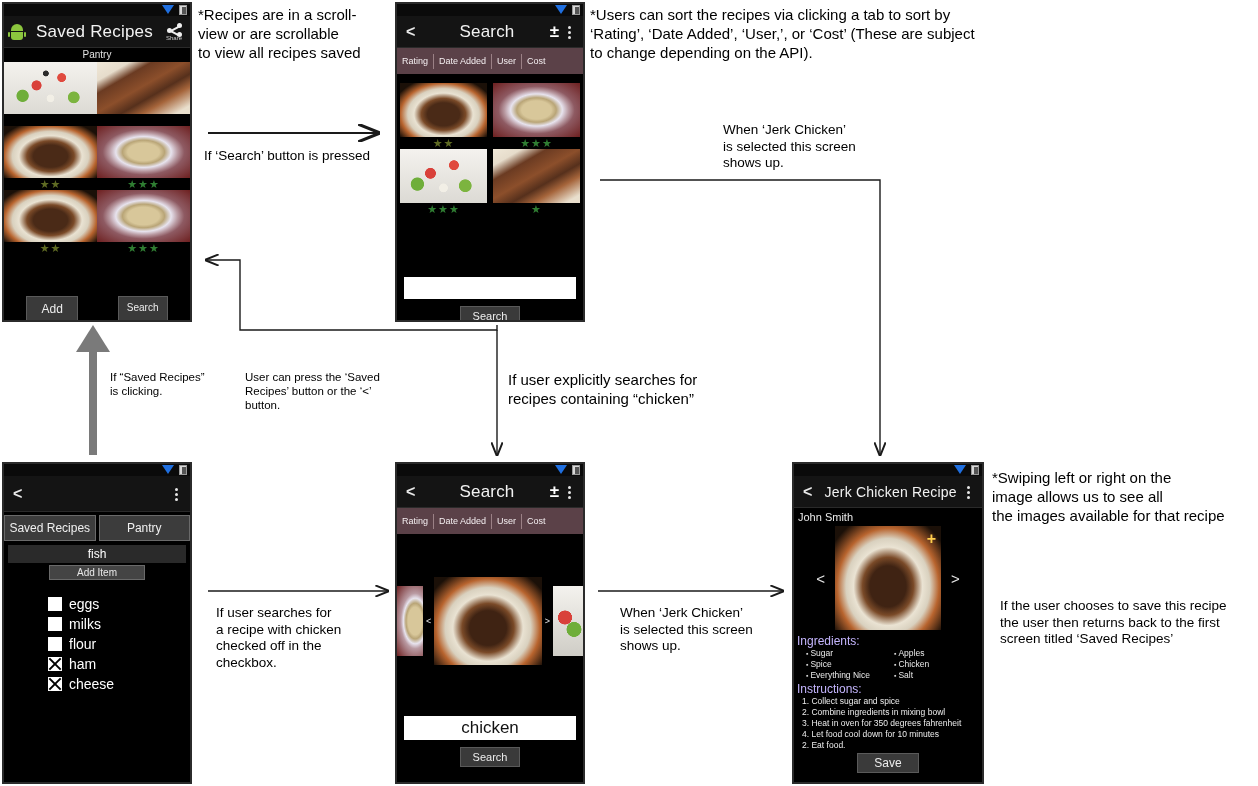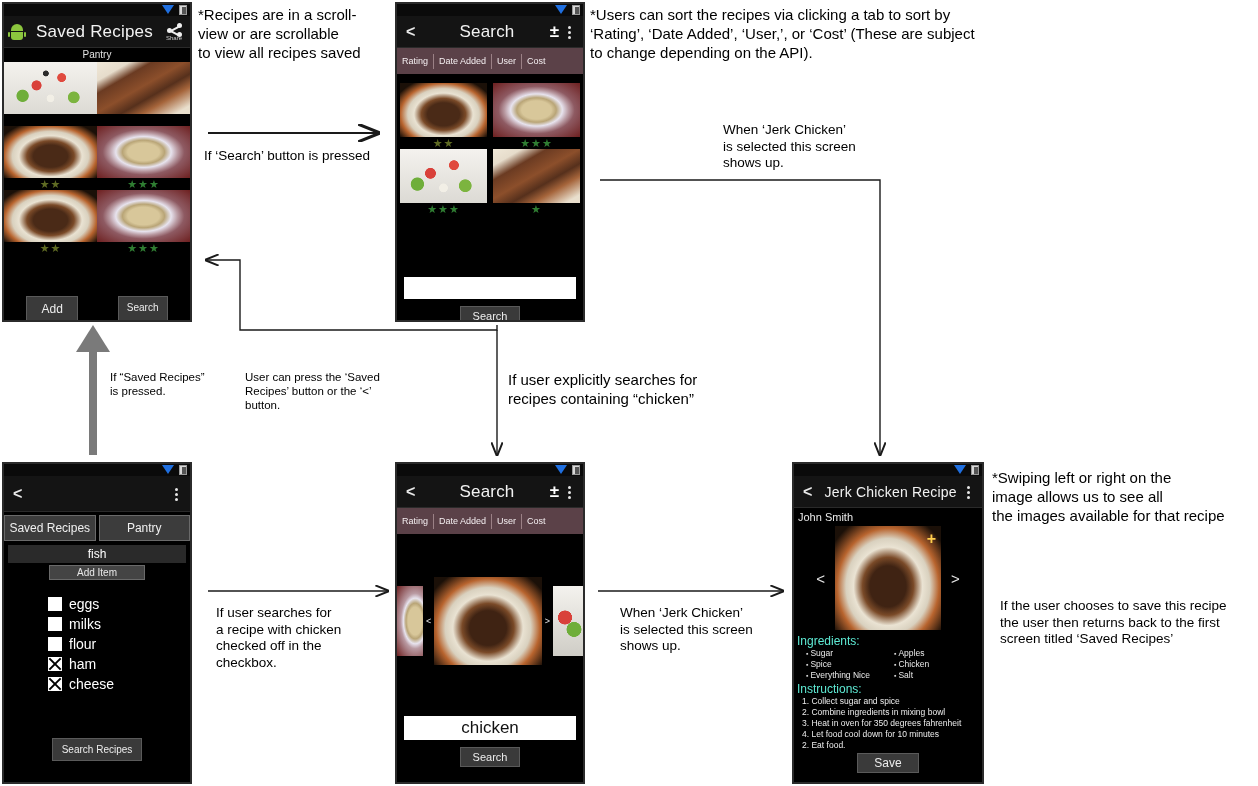--- a/index.html
+++ b/index.html
@@ -65,21 +65,21 @@
   .chkbox.x:before,.chkbox.x:after{content:"";position:absolute;left:-1px;top:6px;width:16px;height:2px;background:#000;}
   .chkbox.x:before{transform:rotate(45deg);} .chkbox.x:after{transform:rotate(-45deg);}
   .chklabel{color:#fff;font-size:14px;}
 
   
   .author{color:#eaeaea;font-size:11px;padding:3px 0 1px 4px;}
   .heroWrap{position:relative;display:flex;align-items:center;justify-content:center;padding:2px 0 3px;}
   .hero{width:106px;height:104px;background-size:cover;background-position:center;}
   .arrowL,.arrowR{color:#e8e8e8;font-size:15px;padding:0 10px;font-weight:300;}
   .plusbadge{position:absolute;right:46px;top:6px;color:#ffcf4d;font-size:16px;font-weight:bold;}
-  .sec{color:#5eead4;font-size:12px;padding:1px 0 0 3px;}
+  .sec{color:#c4b5fd;font-size:12px;padding:1px 0 0 3px;}
   .ingcols{display:flex;padding-left:12px;}
   .ingcols ul{list-style:none;margin:0;padding:0;flex:1;}
   .ingcols li{color:#e9e9e9;font-size:8.5px;line-height:11px;}
   .ingcols li:before{content:"▪ ";color:#cfcfcf;font-size:7px;}
   .steps{padding-left:8px;}
   .steps div{color:#ececec;font-size:8.5px;line-height:11px;}
   .savewrap{text-align:center;margin-top:2px;}
 
   
   .note{position:absolute;font-size:13.5px;line-height:16.5px;color:#000000;}
@@ -263,23 +263,20 @@
     <div class="chkrow">
       <span class="chkbox x"></span>
       <span class="chklabel">ham</span>
     </div>
     <div class="chkrow">
       <span class="chkbox x"></span>
       <span class="chklabel">cheese</span>
     </div>
   </div>
 
-  <div style="text-align:center;margin-top:46px;">
-    <span class="btn" style="font-size:10px;padding:5px 9px;">Search Recipes</span>
-  </div>
 </div>
 
 <div class="phone" style="left:395px;top:462px;width:190px;height:322px;">
   <div class="statusbar">
     <span class="sb-wifi"></span>
     <span class="sb-batt"></span>
   </div>
   <div class="actionbar">
     <span class="ab-back">&lt;</span>
     <span class="ab-title">Search</span>
@@ -369,21 +366,21 @@
 ‘Rating’, ‘Date Added’, ‘User,’, or ‘Cost’ (These are subject
 to change depending on the API).</div>
 
 <div class="note" style="left:204px;top:148px;width:190px;white-space:pre-line;">If ‘Search’ button is pressed</div>
 
 <div class="note" style="left:723px;top:122px;width:200px;white-space:pre-line;">When ‘Jerk Chicken’
 is selected this screen
 shows up.</div>
 
 <div class="note sm" style="left:110px;top:370px;width:130px;white-space:pre-line;">If “Saved Recipes”
-is pressed.</div>
+is clicking.</div>
 
 <div class="note sm" style="left:245px;top:370px;width:155px;white-space:pre-line;">User can press the ‘Saved
 Recipes’ button or the ‘&lt;’
 button.</div>
 
 <div class="note big" style="left:508px;top:370px;width:250px;white-space:pre-line;">If user explicitly searches for
 recipes containing “chicken”</div>
 
 <div class="note" style="left:216px;top:605px;width:170px;white-space:pre-line;">If user searches for
 a recipe with chicken

